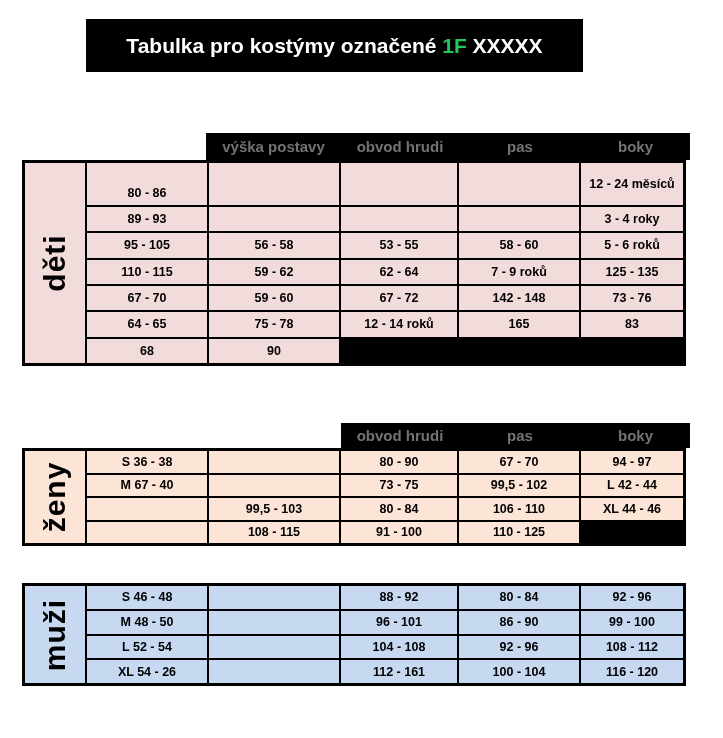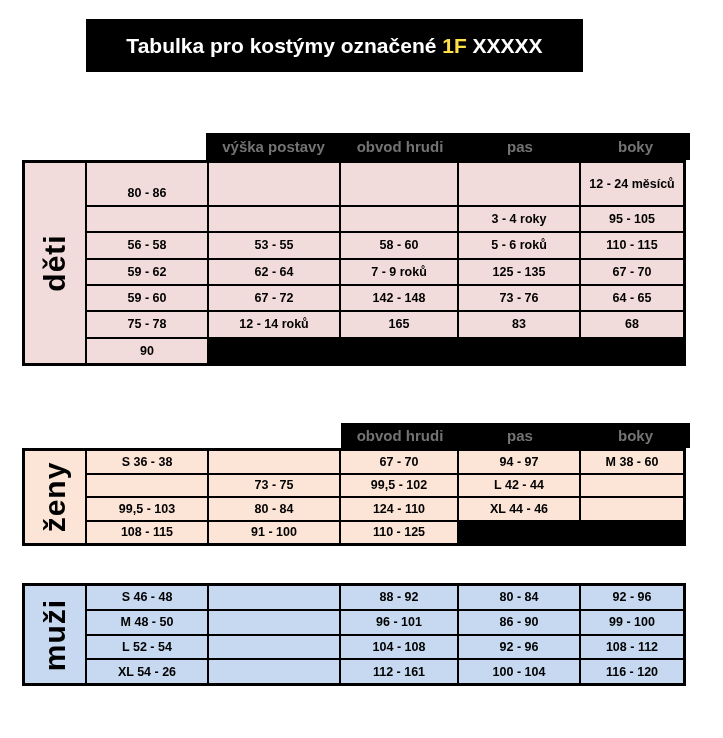--- a/index.html
+++ b/index.html
@@ -8,21 +8,21 @@
     font-family:"Liberation Sans", sans-serif; overflow:hidden;
   }
 
   
   .title-banner {
     position:absolute; left:86px; top:19px; width:497px; height:53px;
     background:#000000; color:#ffffff;
     display:flex; align-items:center; justify-content:center;
     font-size:21px; font-weight:bold; white-space:pre;
   }
-  .title-banner .hl { color:#fde047; white-space:pre; }
+  .title-banner .hl { color:#22c55e; white-space:pre; }
 
   
   .head-bar { position:absolute; background:#000000; display:flex; }
   .children-head { left:206px; top:133px; width:484px; height:27px; }
   .women-head    { left:341px; top:423px; width:349px; height:25px; }
   .hc {
     display:flex; align-items:center; justify-content:center;
     color:#737373; font-weight:bold; font-size:15px;
   }
   .c0 { width:135px; } .c1 { width:118px; } .c2 { width:122px; } .c3 { width:109px; }
@@ -71,20 +71,21 @@
     <div class="cell gcell">
         <span class="glabel">děti</span>
       </div>
 
     <div class="cell tall">80 - 86</div>
     <div class="cell tall"></div>
     <div class="cell tall"></div>
     <div class="cell tall"></div>
 
     <div class="cell">12 - 24 měsíců</div>
+    <div class="cell">89 - 93</div>
     <div class="cell"></div>
     <div class="cell"></div>
     <div class="cell"></div>
 
     <div class="cell">3 - 4 roky</div>
     <div class="cell">95 - 105</div>
     <div class="cell">56 - 58</div>
     <div class="cell">53 - 55</div>
     <div class="cell">58 - 60</div>
 
@@ -117,33 +118,34 @@
     <span class="hc c3">boky</span>
   </div>
 
   <div class="grid women-grid">
     <div class="cell gcell">
         <span class="glabel">ženy</span>
       </div>
 
     <div class="cell">S 36 - 38</div>
     <div class="cell"></div>
+    <div class="cell">80 - 90</div>
     <div class="cell">67 - 70</div>
     <div class="cell">94 - 97</div>
 
-    <div class="cell">M 38 - 60</div>
+    <div class="cell">M 67 - 40</div>
     <div class="cell"></div>
     <div class="cell">73 - 75</div>
     <div class="cell">99,5 - 102</div>
 
     <div class="cell">L 42 - 44</div>
     <div class="cell"></div>
     <div class="cell">99,5 - 103</div>
     <div class="cell">80 - 84</div>
-    <div class="cell">124 - 110</div>
+    <div class="cell">106 - 110</div>
 
     <div class="cell">XL 44 - 46</div>
     <div class="cell"></div>
     <div class="cell">108 - 115</div>
     <div class="cell">91 - 100</div>
     <div class="cell">110 - 125</div>
   </div>
 
   <div class="grid men-grid">
     <div class="cell gcell">

